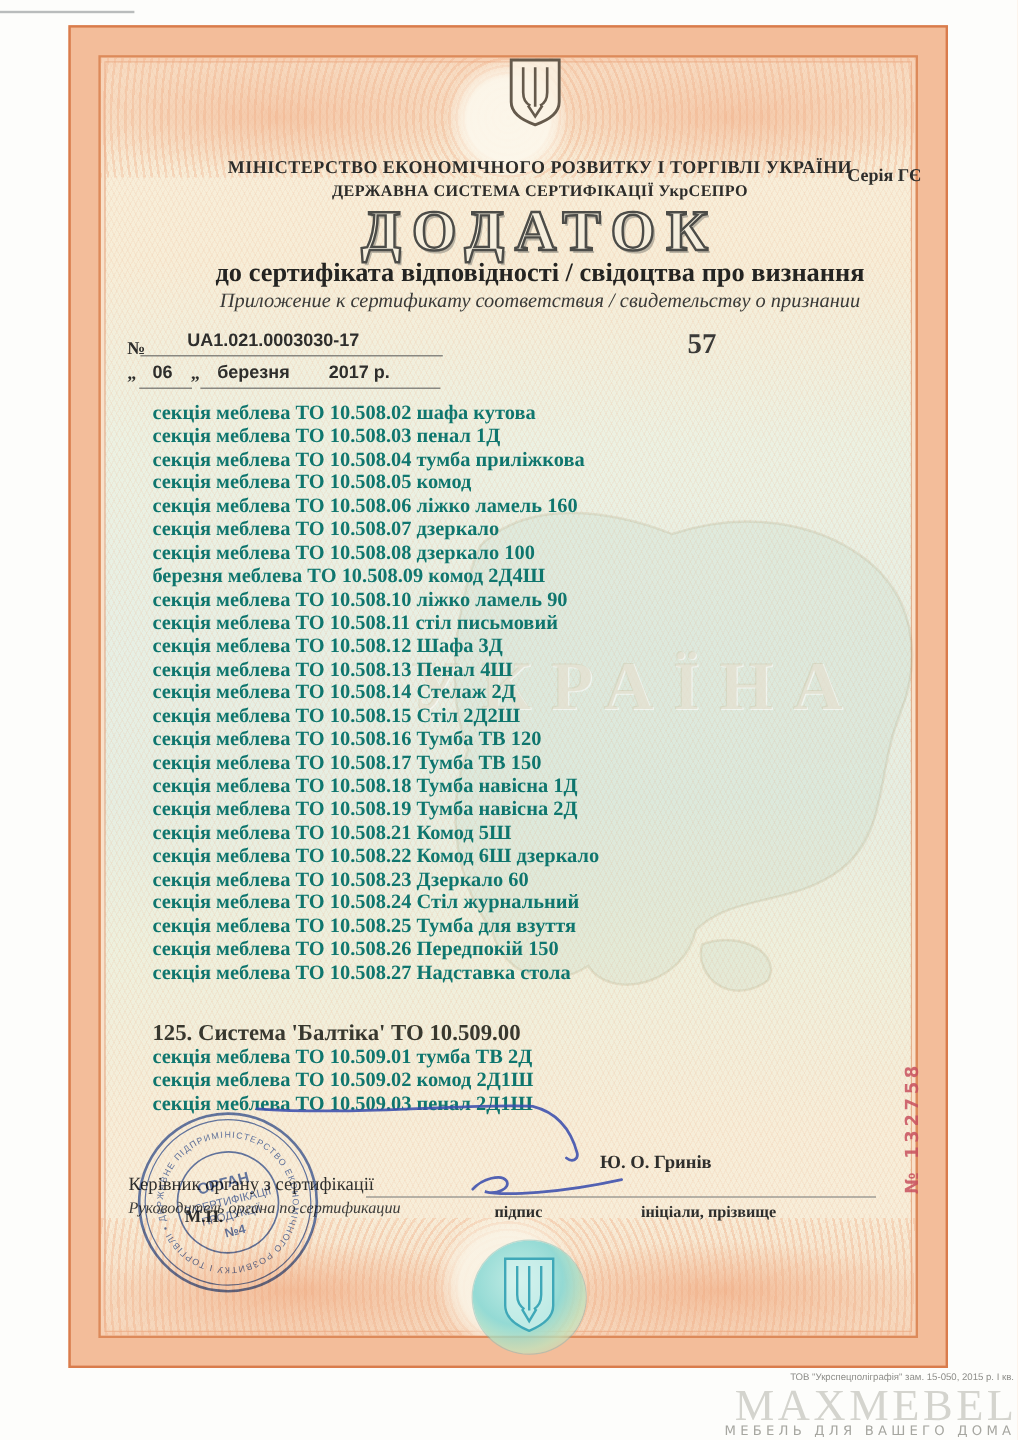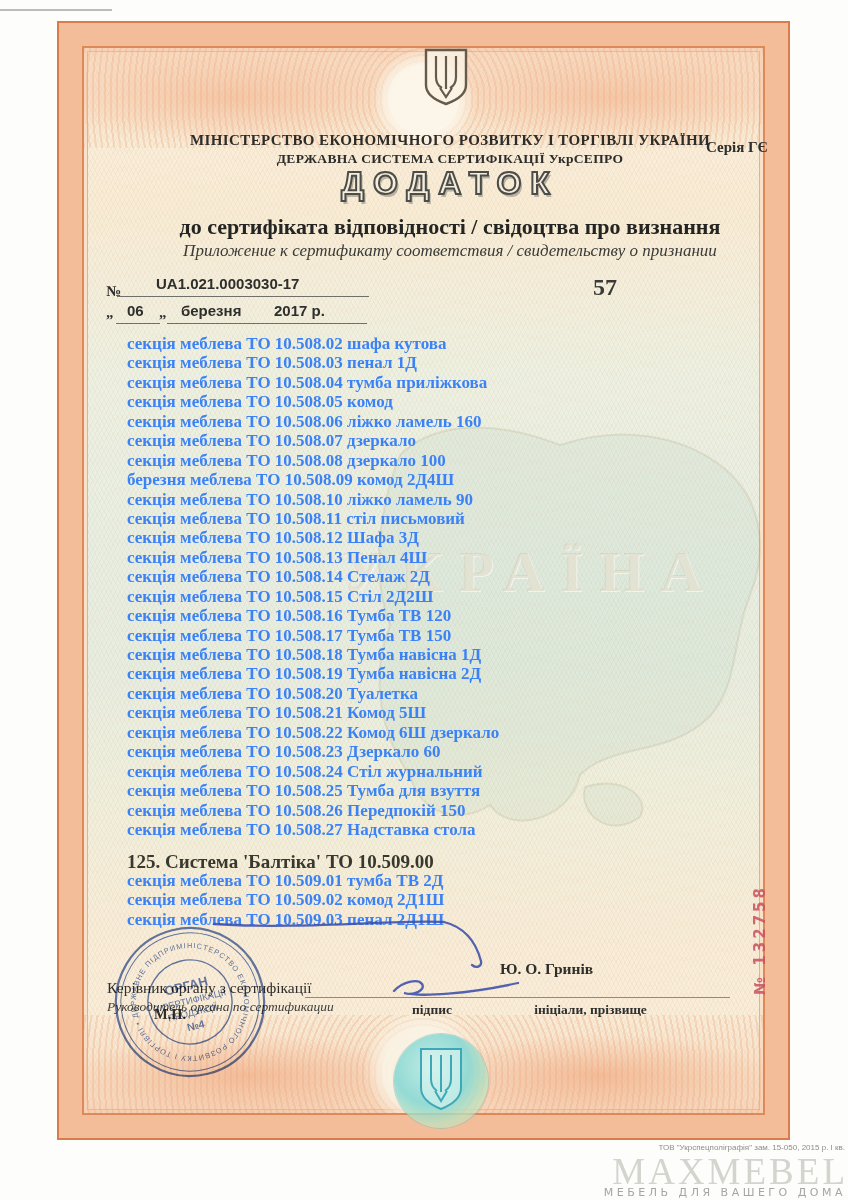--- a/index.html
+++ b/index.html
@@ -65,46 +65,46 @@
     box-shadow:0 0 0 1px rgba(130,190,185,.5);
   }
   .seal-bottom svg{position:absolute;left:24px;top:12px;}
 
   
   .hdr-center{left:134px;width:632px;text-align:center;}
   .ministry{top:132px;font-weight:bold;font-size:15px;letter-spacing:.4px;color:#2c2c2a;}
   .system{top:151px;font-weight:bold;font-size:13.5px;letter-spacing:.3px;color:#2c2c2a;}
   .series{left:706px;top:139px;font-weight:bold;font-size:15px;}
   .doc-title{
-    top:165px;font-weight:bold;font-size:32px;letter-spacing:9px;
+    top:165px;font-weight:bold;font-size:48px;letter-spacing:9px;
     color:#f5eedd;-webkit-text-stroke:2px #4c4c48;
     text-shadow:2px 3px 0 rgba(110,110,105,.45);
-    font-family:Liberation Sans, sans-serif;
+    font-family:Liberation Serif, serif;
   }
   .subtitle-ua{top:214px;font-weight:bold;font-size:22px;color:#242422;}
   .subtitle-ru{top:241px;font-style:italic;font-size:17px;color:#3a3a38;}
 
   
   .num-label{left:106px;top:283px;font-weight:bold;font-size:15px;}
   .num-value{left:156px;top:275px;font-weight:bold;font-size:15px;font-family:"Liberation Sans","DejaVu Sans",sans-serif;}
   .rule{background:#6f6f6b;height:1px;}
   .num-rule{left:117px;top:296px;width:252px;}
-  .page-num{left:573px;top:274px;font-weight:bold;font-size:24px;color:#3a3a38;margin-left:20px;}
+  .page-num{left:573px;top:274px;font-weight:bold;font-size:24px;color:#3a3a38;}
   .dq1{left:106px;top:304px;font-weight:bold;font-size:15px;}
   .d-day{left:127px;top:302px;font-weight:bold;font-size:15px;font-family:"Liberation Sans","DejaVu Sans",sans-serif;}
   .dq2{left:159px;top:304px;font-weight:bold;font-size:15px;}
   .d-month{left:181px;top:302px;font-weight:bold;font-size:15px;font-family:"Liberation Sans","DejaVu Sans",sans-serif;}
   .d-year{left:274px;top:302px;font-weight:bold;font-size:15px;font-family:"Liberation Sans","DejaVu Sans",sans-serif;}
   .day-rule{left:116px;top:323px;width:44px;}
   .date-rule{left:167px;top:323px;width:200px;}
 
   
   .items{left:127px;top:334px;width:520px;}
   .items2{left:127px;top:871px;width:520px;}
-  .item-row{height:19.45px;line-height:19.45px;font-weight:bold;font-size:17px;color:#3b82f6;white-space:nowrap;}
+  .item-row{height:19.45px;line-height:19.45px;font-weight:bold;font-size:17px;color:#0f766e;white-space:nowrap;}
   .group2-hdr{left:127px;top:852px;height:19.45px;line-height:19.45px;font-weight:bold;font-size:19px;color:#38382f;}
 
   
   .sig-name{left:500px;top:960px;width:180px;text-align:left;font-weight:bold;font-size:15.5px;}
   .sig-rule{left:305px;top:997px;width:425px;background:#8a8a86;}
   .sig-label{left:382px;top:1002px;width:100px;text-align:center;font-weight:bold;font-size:13.5px;}
   .name-label{left:498px;top:1002px;width:185px;text-align:center;font-weight:bold;font-size:13.5px;}
   .role-ua{left:107px;top:979px;font-weight:normal;font-size:15.5px;}
   .role-ru{left:107px;top:999px;font-style:italic;font-size:13.5px;color:#3c3c3a;}
   .mp{left:154px;top:1006px;font-weight:bold;font-size:14.5px;}
@@ -230,21 +230,20 @@
     <div class="item-row">секція меблева ТО 10.508.15 Стіл 2Д2Ш</div>
 
     <div class="item-row">секція меблева ТО 10.508.16 Тумба ТВ 120</div>
 
     <div class="item-row">секція меблева ТО 10.508.17 Тумба ТВ 150</div>
 
     <div class="item-row">секція меблева ТО 10.508.18 Тумба навісна 1Д</div>
 
     <div class="item-row">секція меблева ТО 10.508.19 Тумба навісна 2Д</div>
 
-    <div class="item-row">секція меблева ТО 10.508.20 Туалетка</div>
 
     <div class="item-row">секція меблева ТО 10.508.21 Комод 5Ш</div>
 
     <div class="item-row">секція меблева ТО 10.508.22 Комод 6Ш дзеркало</div>
 
     <div class="item-row">секція меблева ТО 10.508.23 Дзеркало 60</div>
 
     <div class="item-row">секція меблева ТО 10.508.24 Стіл журнальний</div>
 
     <div class="item-row">секція меблева ТО 10.508.25 Тумба для взуття</div>

